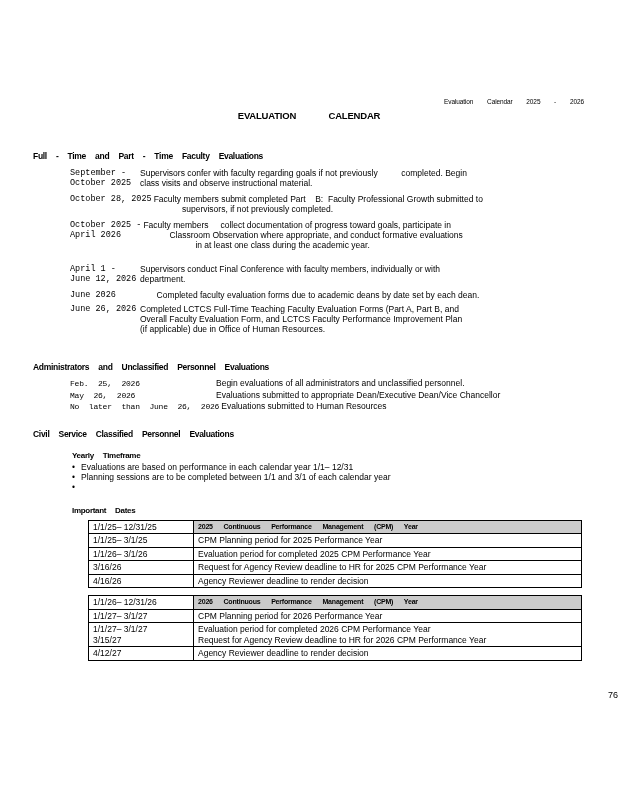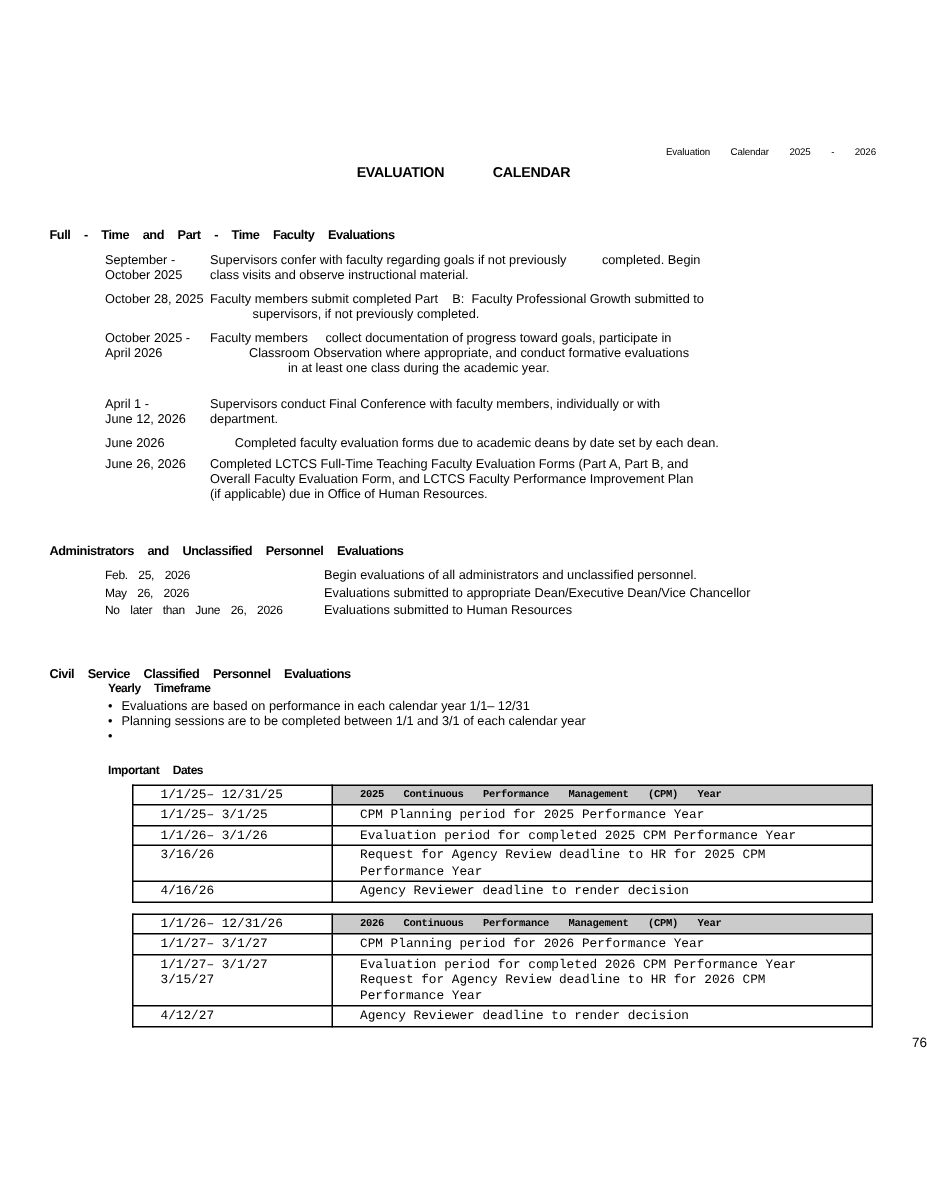--- a/index.html
+++ b/index.html
@@ -25,49 +25,49 @@
   .sec-h{
     font-weight:bold;font-size:8.5px;line-height:10px;
     letter-spacing:-0.3px;word-spacing:7px;
   }
   .sub-h{
     font-weight:bold;font-size:8px;line-height:10px;
     letter-spacing:-0.3px;word-spacing:7px;
     margin-left:39px;
   }
   .item{display:flex;margin-left:37px;font-size:8.5px;line-height:10px;}
-  .item .d{flex:none;min-width:68px;white-space:pre-line;padding-right:2px;}
+  .item .d{flex:none;min-width:68px;white-space:pre-line;padding-right:2px;font-family:Liberation Mono, monospace;}
   .item .t{flex:1;white-space:pre-wrap;}
   .admin .d{min-width:144px;font-size:8px;letter-spacing:-0.2px;word-spacing:5px;line-height:11.5px;}
   .admin .t{line-height:11.5px;}
   .info{margin:7px 0 0 37px;font-size:8.5px;line-height:10px;width:500px;}
   .cpm-link{
     text-decoration:underline;cursor:pointer;
     font-size:8px;letter-spacing:-0.3px;word-spacing:12px;
   }
   .bullet{display:flex;margin-left:39px;font-size:8.5px;line-height:10px;}
   .bullet .b{width:9px;flex:none;}
   .cpm-table{
     border-collapse:collapse;margin-left:55px;width:494px;
     font-size:8.5px;table-layout:fixed;
   }
   .cpm-table td{
-    border:1px solid #000;padding:1px 18px;vertical-align:top;
-    line-height:10.5px;white-space:pre-line;overflow:hidden;font-family:Liberation Mono, monospace;
+    border:1px solid #000;padding:1px 4px;vertical-align:top;
+    line-height:10.5px;white-space:pre-line;overflow:hidden;
   }
   .cpm-table .c-date{width:96px;}
   .cpm-table .hdr{
     font-weight:bold;font-size:7px;letter-spacing:-0.2px;word-spacing:9px;
   }
   .pageno{
     position:absolute;top:690px;left:0;right:0;
     text-align:right;font-size:9px;
   }
   .mt1{margin-top:1px}.mt4{margin-top:4px}.mt6{margin-top:6px}.mt7{margin-top:7px}
-  .mt12{}.mt14{margin-top:14px}.mt16{margin-top:31px}.mt28{margin-top:28px}
+  .mt12{margin-top:12px}.mt14{margin-top:14px}.mt16{margin-top:16px}.mt28{margin-top:28px}
 </style>
 </head>
 <body>
 
 <div class="page">
 
   <div class="hdr-right">Evaluation Calendar 2025 - 2026</div>
   <div class="doc-title">EVALUATION CALENDAR</div>
 
   <div class="content">

